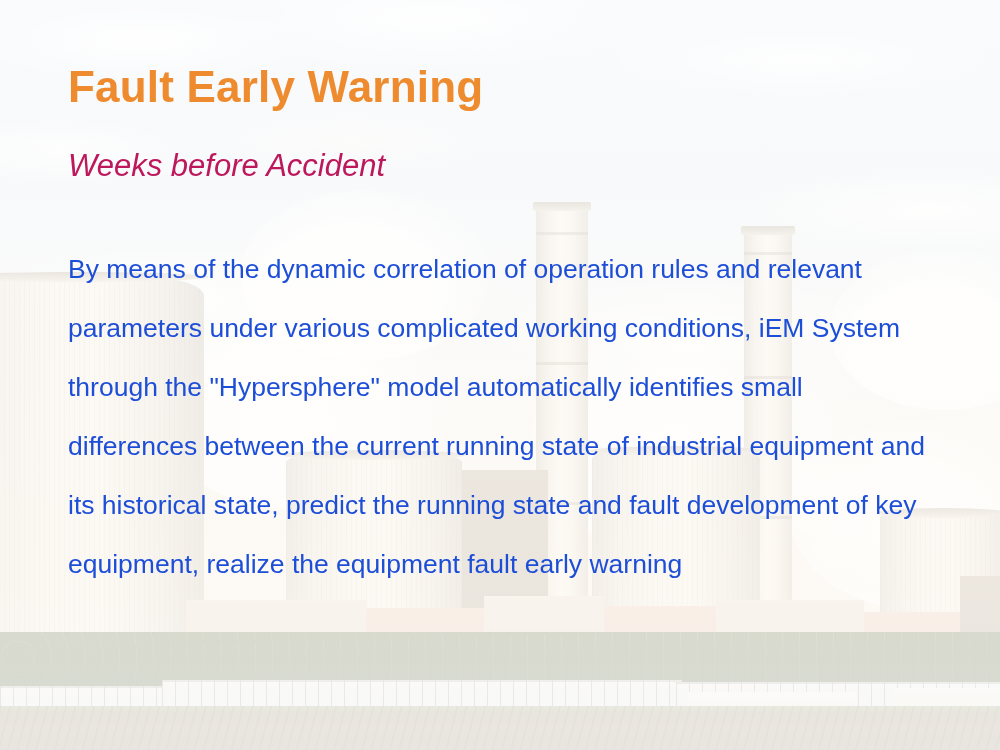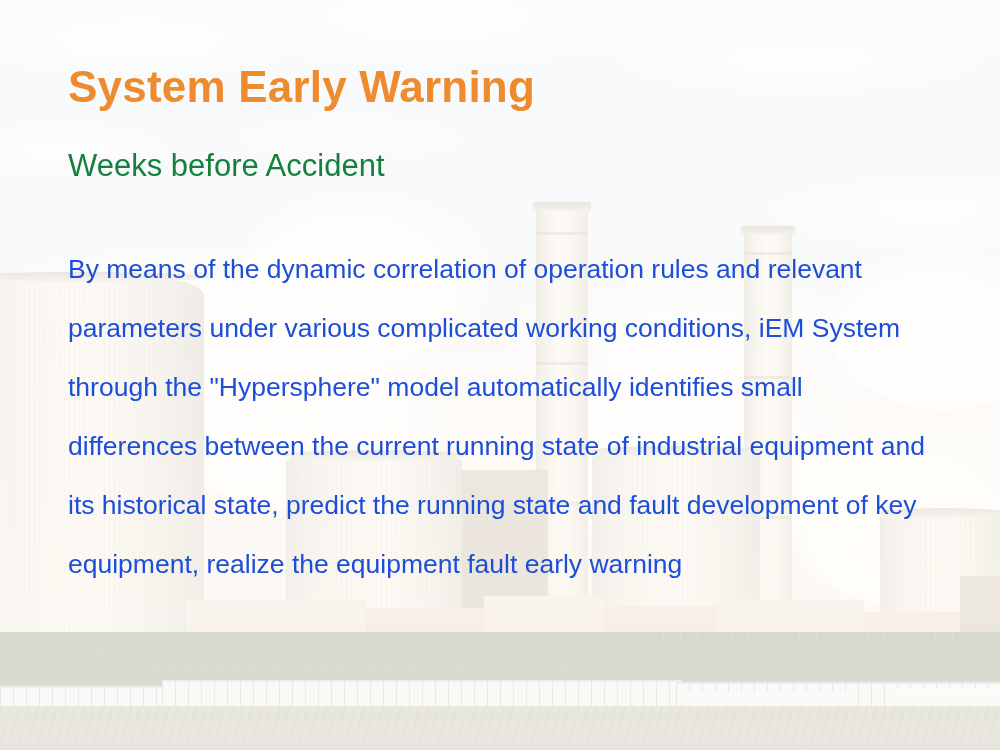--- a/index.html
+++ b/index.html
@@ -200,22 +200,23 @@
     white-space: nowrap;
   }
 
   .subtitle {
     position: absolute;
     top: 148px;
     left: 0;
     margin: 0;
     font-size: 31px;
     font-weight: normal;
-    color: #15803d;
+    color: #be185d;
     white-space: nowrap;
+    font-style: italic;
   }
 
   .body-copy {
     position: absolute;
     top: 240px;
     left: 0;
     width: 860px;
     margin: 0;
     font-size: 26.5px;
     line-height: 59px;
@@ -287,21 +288,21 @@
     <div class="shed" style="left:894px; top:688px; width:112px; height:28px;"></div>
 
     <div class="field" style="height:44px;"></div>
 
     <div class="wash"></div>
     <div class="warmwash"></div>
   </div>
 
   <div class="content">
 
-    <h1 class="title">System Early Warning</h1>
+    <h1 class="title">Fault Early Warning</h1>
 
     <h2 class="subtitle">Weeks before Accident</h2>
 
     <p class="body-copy">By means of the dynamic correlation of operation rules and relevant parameters under various complicated working conditions, iEM System through the "Hypersphere" model automatically identifies small differences between the current running state of industrial equipment and its historical state, predict the running state and fault development of key equipment, realize the equipment fault early warning</p>
 
   </div>
 
 </div>
 
 </body></html>

